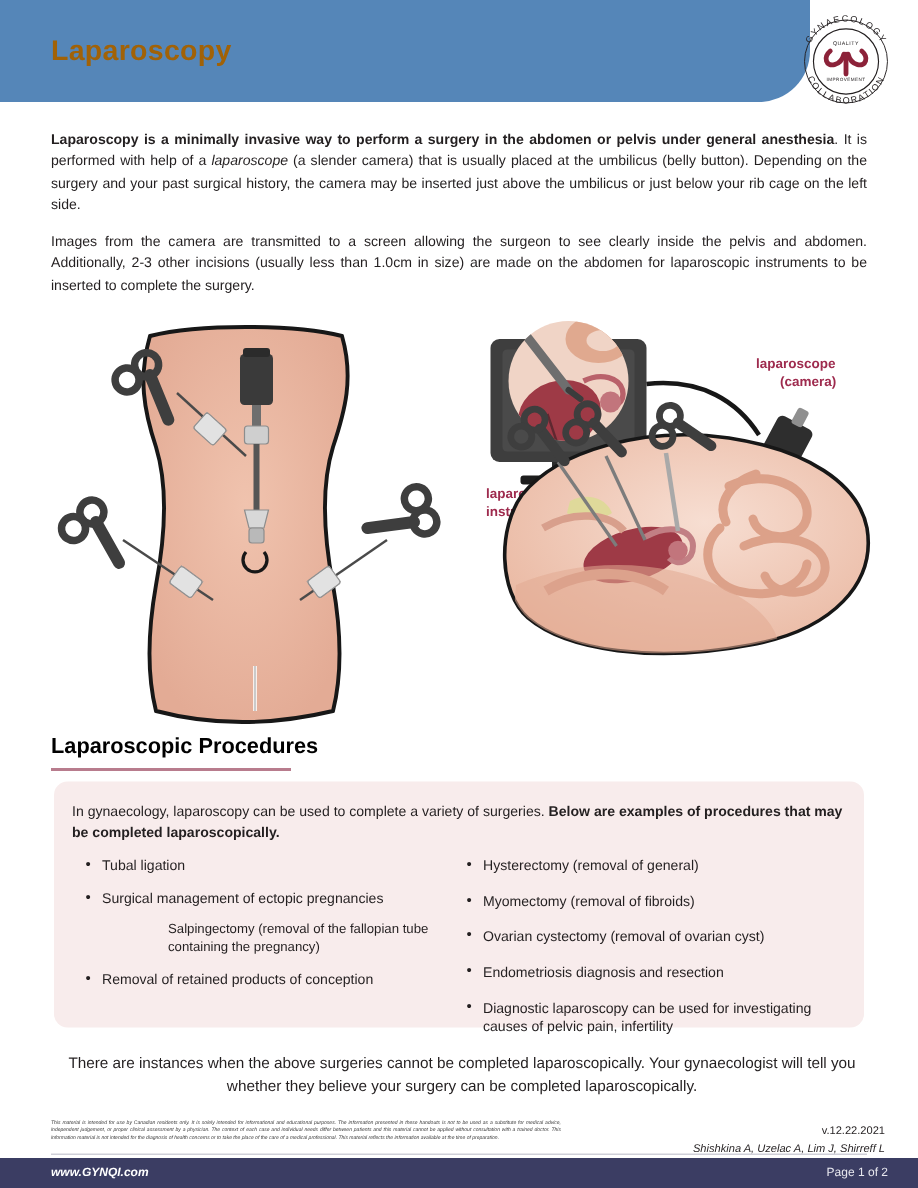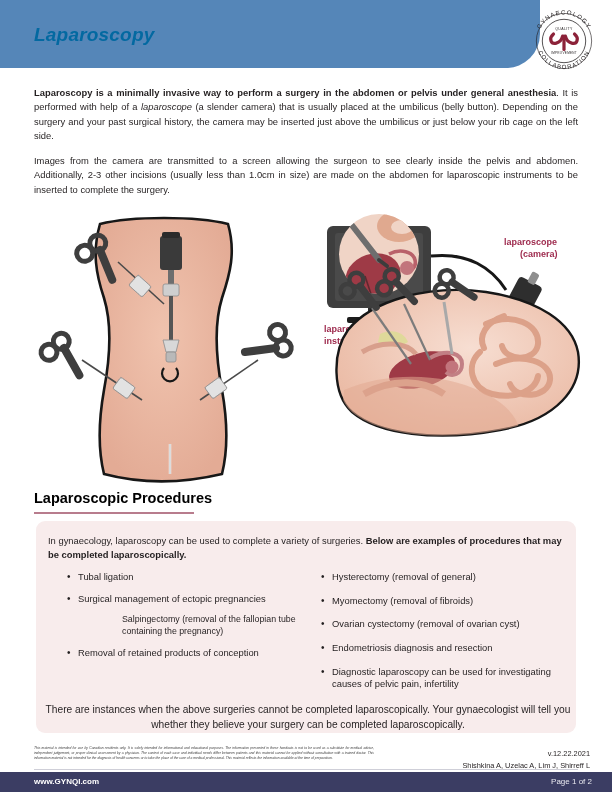--- a/index.html
+++ b/index.html
@@ -30,23 +30,22 @@
     height: 68px;
     background: #5586b8;
     border-bottom-right-radius: 34px 34px;
   }
   .header-title {
     position: absolute;
     left: 34px;
     top: 24px;
     font-size: 19px;
     font-weight: bold;
-    color: #0369a1;
+    color: #a16207;
     letter-spacing: 0.2px;
-    font-style: italic;
   }
   .logo {
     position: absolute;
     right: 13px;
     top: 6px;
     width: 70px;
     height: 70px;
   }
 
   
@@ -90,38 +89,38 @@
     height: 2px;
     background: #b87c8d;
   }
 
   
   .panel {
     position: absolute;
     left: 36px;
     top: 521px;
     width: 540px;
-    height: 212px;
+    height: 164px;
     background: #f8ecec;
     border-radius: 9px;
     box-sizing: border-box;
   }
   .panel-lead {
     position: absolute;
     left: 12px;
     top: 13px;
     width: 516px;
     font-size: 9.4px;
     line-height: 1.5;
   }
   .panel-lead .b { font-weight: bold; }
 
   .cols {
     position: absolute;
-    left: 30px;
+    left: 20px;
     top: 50px;
     width: 516px;
     display: flex;
     gap: 4px;
   }
   .col { width: 250px; }
 
   ul.blist {
     margin: 0;
     padding: 0;
@@ -175,38 +174,39 @@
     position: absolute;
     right: 22px;
     top: 748px;
     width: 230px;
     text-align: right;
     font-size: 7.4px;
     line-height: 1.6;
     color: #231f20;
   }
   .meta .ver { display: block; }
-  .meta .auth { display: block; }
+  .meta .auth { display: block; font-style: italic; }
 
   
   .footer {
     position: absolute;
     left: 0;
     bottom: 0;
     width: 612px;
     height: 20px;
     background: #3b3d63;
   }
   .footer-url {
     position: absolute;
     left: 34px;
     top: 5px;
     font-size: 8px;
     font-weight: bold;
     color: #ffffff;
+    font-style: italic;
   }
   .footer-page {
     position: absolute;
     right: 20px;
     top: 5px;
     font-size: 8px;
     color: #e8e8ef;
   }
   .thin-rule {
     position: absolute;

